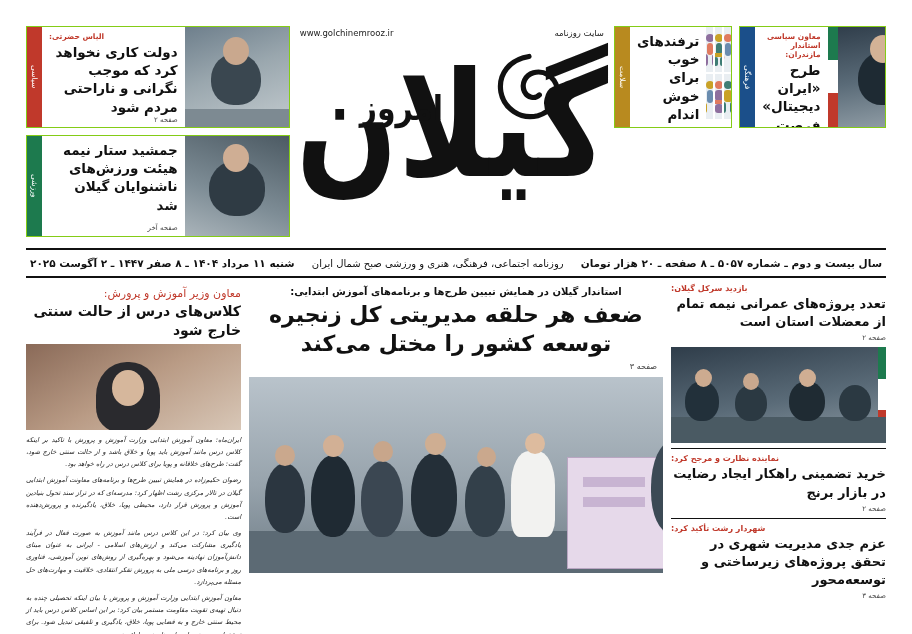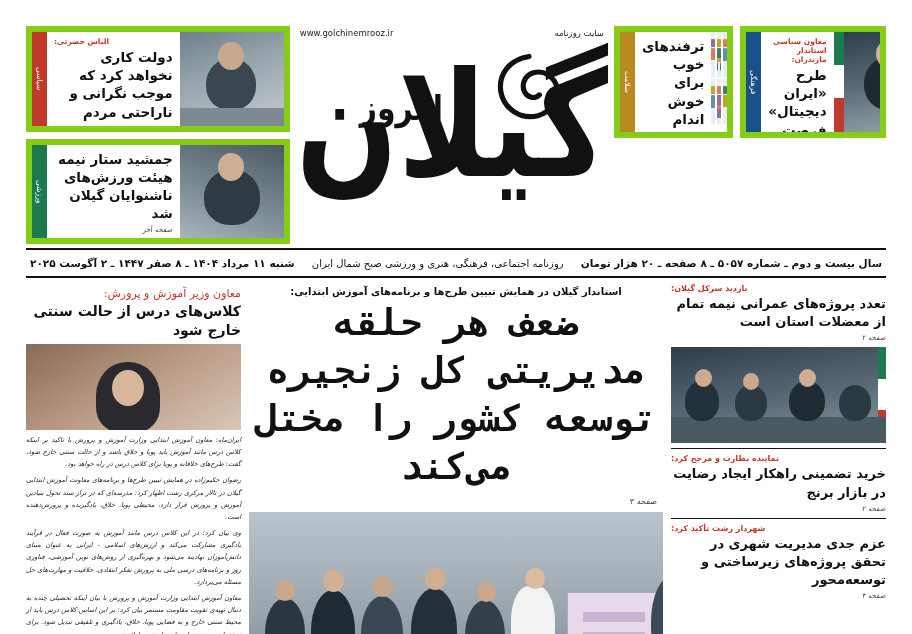--- a/index.html
+++ b/index.html
@@ -33,21 +33,21 @@
   
   .photo{background:#b9c0c6;overflow:hidden;position:relative;}
   .ph-grad1{background:linear-gradient(160deg,#6e7f8c 0%,#9aa7ae 45%,#c3cbcf 100%);}
   .ph-grad2{background:linear-gradient(200deg,#4c5a63 0%,#7e8d96 60%,#aab4ba 100%);}
   .ph-grad3{background:linear-gradient(150deg,#8a6a58 0%,#b99b85 50%,#d8c7b7 100%);}
   .ph-grad4{background:linear-gradient(170deg,#2f3d4a 0%,#5a6b78 55%,#8e9ba4 100%);}
 
   
   .col-left{width:272px;display:flex;flex-direction:row;gap:7px;}
   .box-news{
-    border:6px solid #84cc16;
+    border:1px solid #84cc16;
     display:flex;flex-direction:row-reverse;
     height:100px;
     overflow:hidden;
     background:#fff;
   }
   .box-news .txt{flex:1;padding:5px 7px 4px 7px;display:flex;flex-direction:column;align-items:flex-end;}
   .box-news .pic{width:104px;}
   .kicker{
     font-size:7.5px;color:#c0392b;font-weight:bold;margin-bottom:2px;
   }
@@ -125,23 +125,22 @@
     font-size:6.6px;line-height:1.85;text-align:justify;color:#222;
     column-gap:6px;
   }
   .body-text p{margin:0 0 4px 0;font-style:italic;}
 
   
   .lead-over{
     font-size:10px;text-align:center;color:#111;margin:2px 0 4px;font-weight:bold;
   }
   .lead-head{
-    font-size:37px;font-weight:bold;text-align:center;line-height:1.3;
+    font-size:22px;font-weight:bold;text-align:center;line-height:1.3;
     letter-spacing:-0.5px;
-    font-family:Liberation Mono, monospace;
   }
   .lead-page{font-size:8px;color:#444;text-align:right;margin:4px 6px 0 0;}
   .lead-photo{height:196px;margin-top:6px;}
   .rc-tagline{font-size:8px;color:#c0392b;text-align:left;font-weight:bold;}
   .rc-head{font-size:13px;font-weight:bold;text-align:right;line-height:1.4;margin:2px 0 3px;}
   .rc-page{font-size:7px;color:#444;text-align:right;}
   .rc-photo{height:96px;}
   .hr-dark{border:0;border-top:1px solid #111;margin:5px 0;}
 
   

